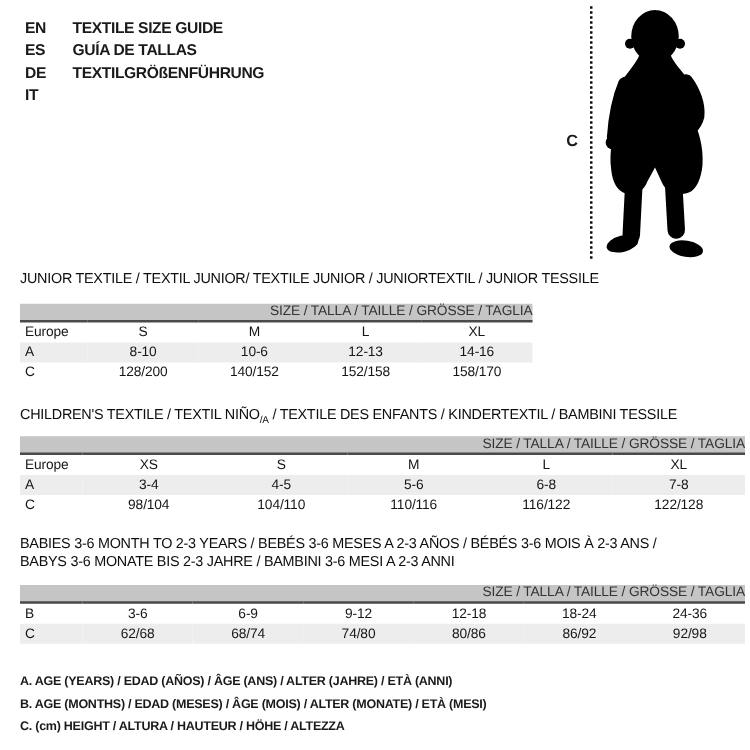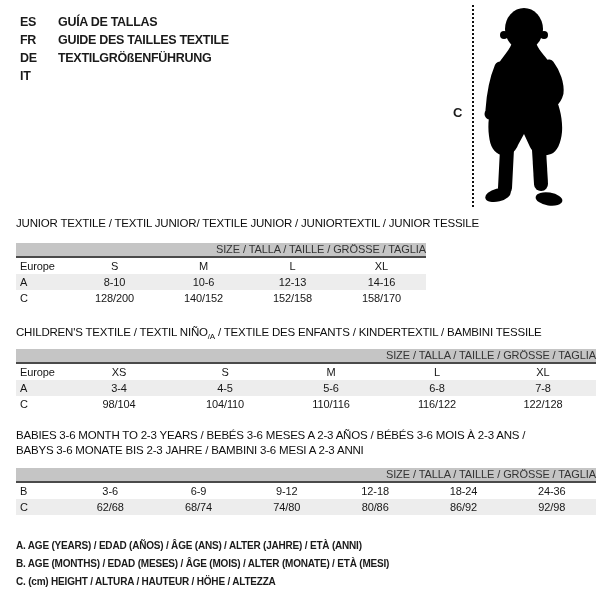--- a/index.html
+++ b/index.html
@@ -39,26 +39,26 @@
   .notes { position:absolute; left:16px; top:537px; }
   .note-line { height:18px; line-height:18px; font-weight:700; font-size:10px; letter-spacing:-0.2px; white-space:nowrap; }
 </style>
 </head>
 <body>
 
 <div id="canvas">
 
   <div class="langs">
     <div class="lang-row">
+      <span class="lang-code">EN</span>
+      <span class="lang-label">TEXTILE SIZE GUIDE</span>
+    </div>
+    <div class="lang-row">
       <span class="lang-code">ES</span>
       <span class="lang-label">GUÍA DE TALLAS</span>
-    </div>
-    <div class="lang-row">
-      <span class="lang-code">FR</span>
-      <span class="lang-label">GUIDE DES TAILLES TEXTILE</span>
     </div>
     <div class="lang-row">
       <span class="lang-code">DE</span>
       <span class="lang-label">TEXTILGRÖßENFÜHRUNG</span>
     </div>
     <div class="lang-row">
       <span class="lang-code">IT</span>
     </div>
   </div>
 

